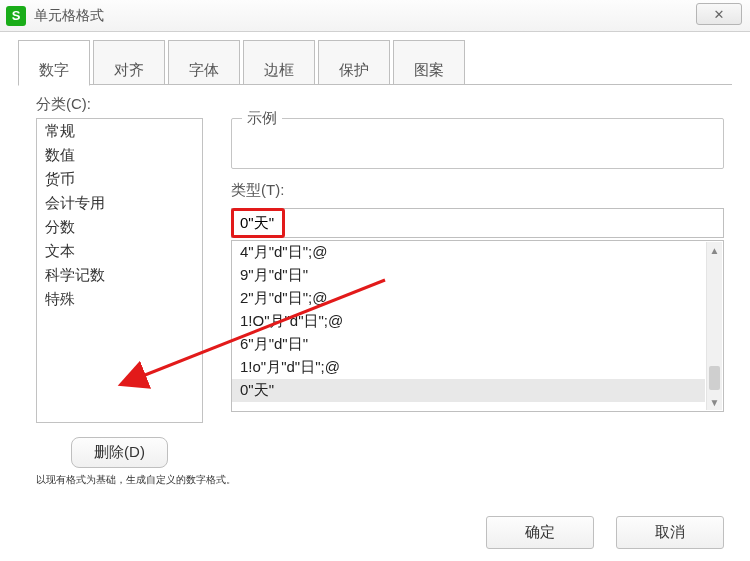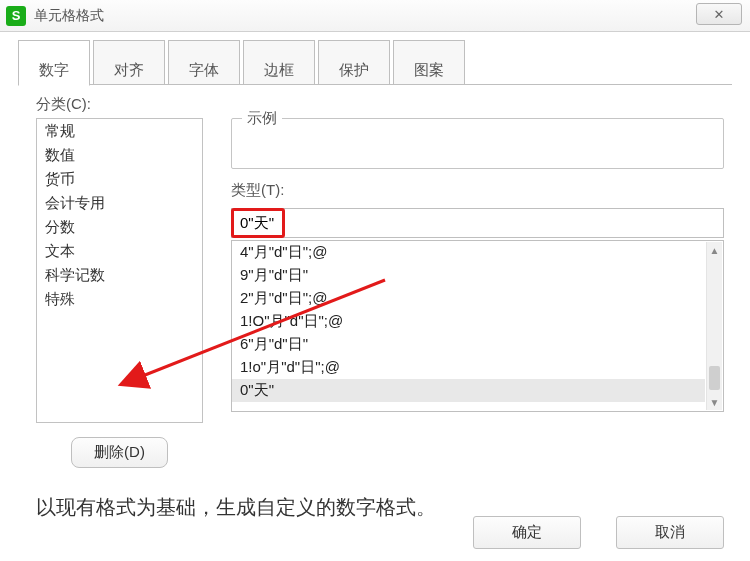--- a/index.html
+++ b/index.html
@@ -146,27 +146,27 @@
       position: absolute; right: 1px; top: 1px; bottom: 1px;
       width: 16px;
       background: #f1f1f1;
       border-left: 1px solid #e4e4e4;
       display: flex; flex-direction: column;
     }
     .vscroll .arr { height: 16px; display: flex; align-items:center; justify-content:center; color:#888; font-size:10px;}
     .vscroll .track { flex: 1; position: relative; }
     .vscroll .thumb { position: absolute; left: 2px; right: 2px; height: 24px; bottom: 4px; background: #cfcfcf; border-radius: 2px;}
     .hint {
-      margin-top: 26px;
-      font-size: 20px; color: #333;
+      margin-top: 5px;
+      font-size: 10px; color: #333;
     }
     .footer {
       position: absolute;
       right: 26px; bottom: 12px;
-      display: flex; gap: 35px;
+      display: flex; gap: 22px;
     }
     .footer button {
       border: 1px solid #bfbfbf;
       background: linear-gradient(#fdfdfd,#f0f0f0);
       border-radius: 3px;
       padding: 6px 38px;
       font-size: 15px;
       color: #333;
     }
     .arrow-svg {

